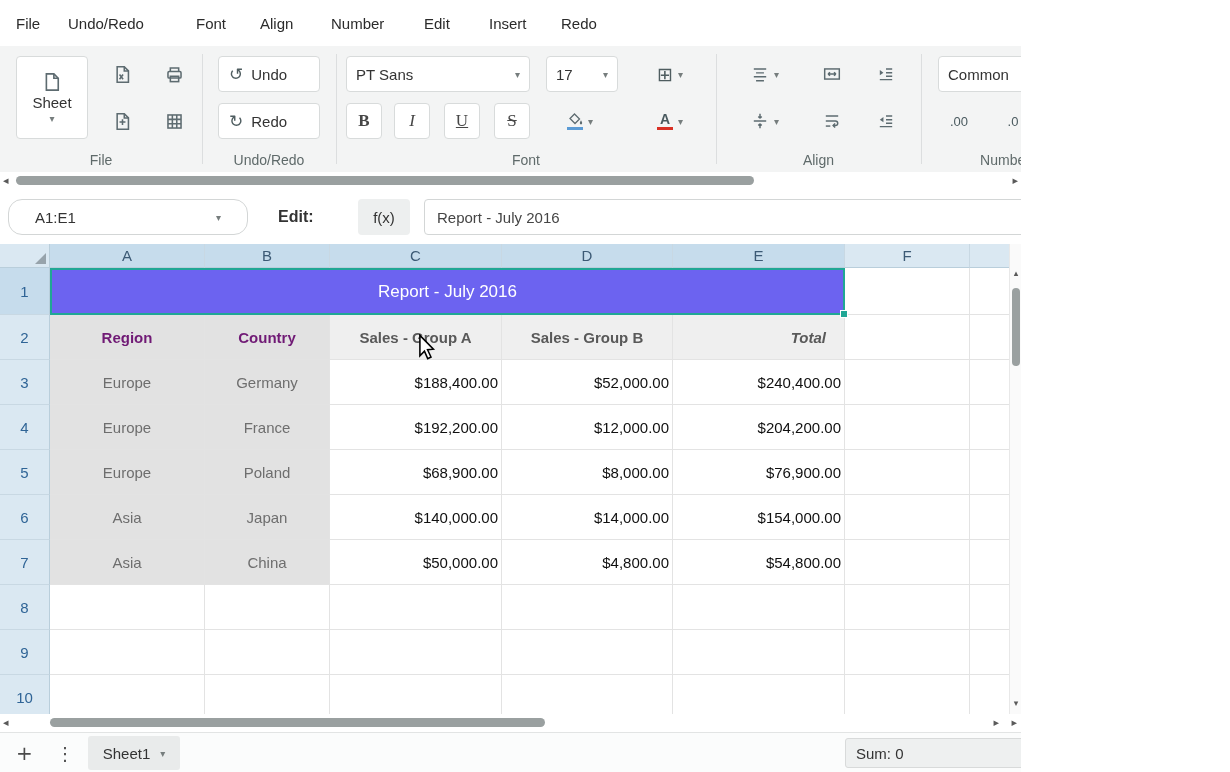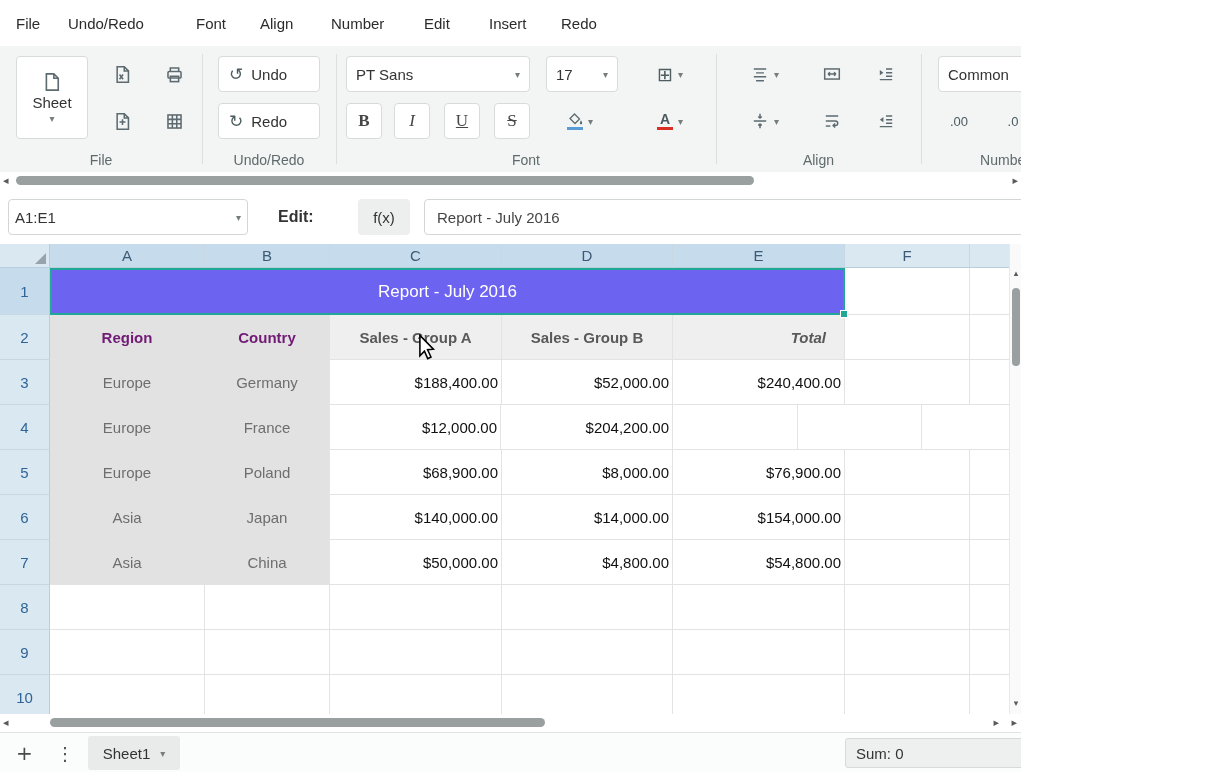--- a/index.html
+++ b/index.html
@@ -36,22 +36,22 @@
 
   
   .scrollstrip { position:absolute; left:0; width:100%; height:18px; background:#fff; }
   .sthumb { position:absolute; top:4px; height:9px; background:#9aa0a0; border-radius:5px; }
   .sarrow { position:absolute; top:2px; font-size:11px; color:#5a5a5a;
             font-family:"DejaVu Sans", sans-serif; }
 
   
   .formulabar { position:absolute; left:0; top:190px; width:100%; height:54px; background:#fff; }
   .namebox { position:absolute; left:8px; top:9px; width:240px; height:36px; background:#fff;
-             border:1px solid #d3d6d6; border-radius:4px; display:flex; align-items:center;
-             padding:0 6px; font-size:15px; color:#333; }
+             border:1px solid #d3d6d6; border-radius:14px; display:flex; align-items:center;
+             padding:0 26px; font-size:15px; color:#333; }
   .editlabel { position:absolute; left:278px; top:9px; height:36px; display:flex; align-items:center;
                font-size:16px; font-weight:bold; color:#333; }
   .fxbtn { position:absolute; left:358px; top:9px; width:52px; height:36px; background:#edefef;
            border-radius:4px; display:flex; align-items:center; justify-content:center;
            font-size:15px; color:#333; }
   .fml-input { position:absolute; left:424px; top:9px; width:798px; height:36px;
                border:1px solid #d3d6d6; border-radius:4px; padding:0 12px; font-size:15px;
                color:#454545; font-family:"Liberation Sans", sans-serif; outline:none; }
 
   
@@ -407,20 +407,21 @@
       <div class="cell wE num">$240,400.00</div>
       <div class="cell wF"></div>
       <div class="cell wG"></div>
       <div class="cell wH"></div>
     </div>
 
     <div class="gridrow" style="height:45px">
       <div class="rh">4</div>
       <div class="cell wA acell">Europe</div>
       <div class="cell wB acell">France</div>
+      <div class="cell wC num">$192,200.00</div>
       <div class="cell wD num">$12,000.00</div>
       <div class="cell wE num">$204,200.00</div>
       <div class="cell wF"></div>
       <div class="cell wG"></div>
       <div class="cell wH"></div>
     </div>
 
     <div class="gridrow" style="height:45px">
       <div class="rh">5</div>
       <div class="cell wA acell">Europe</div>

